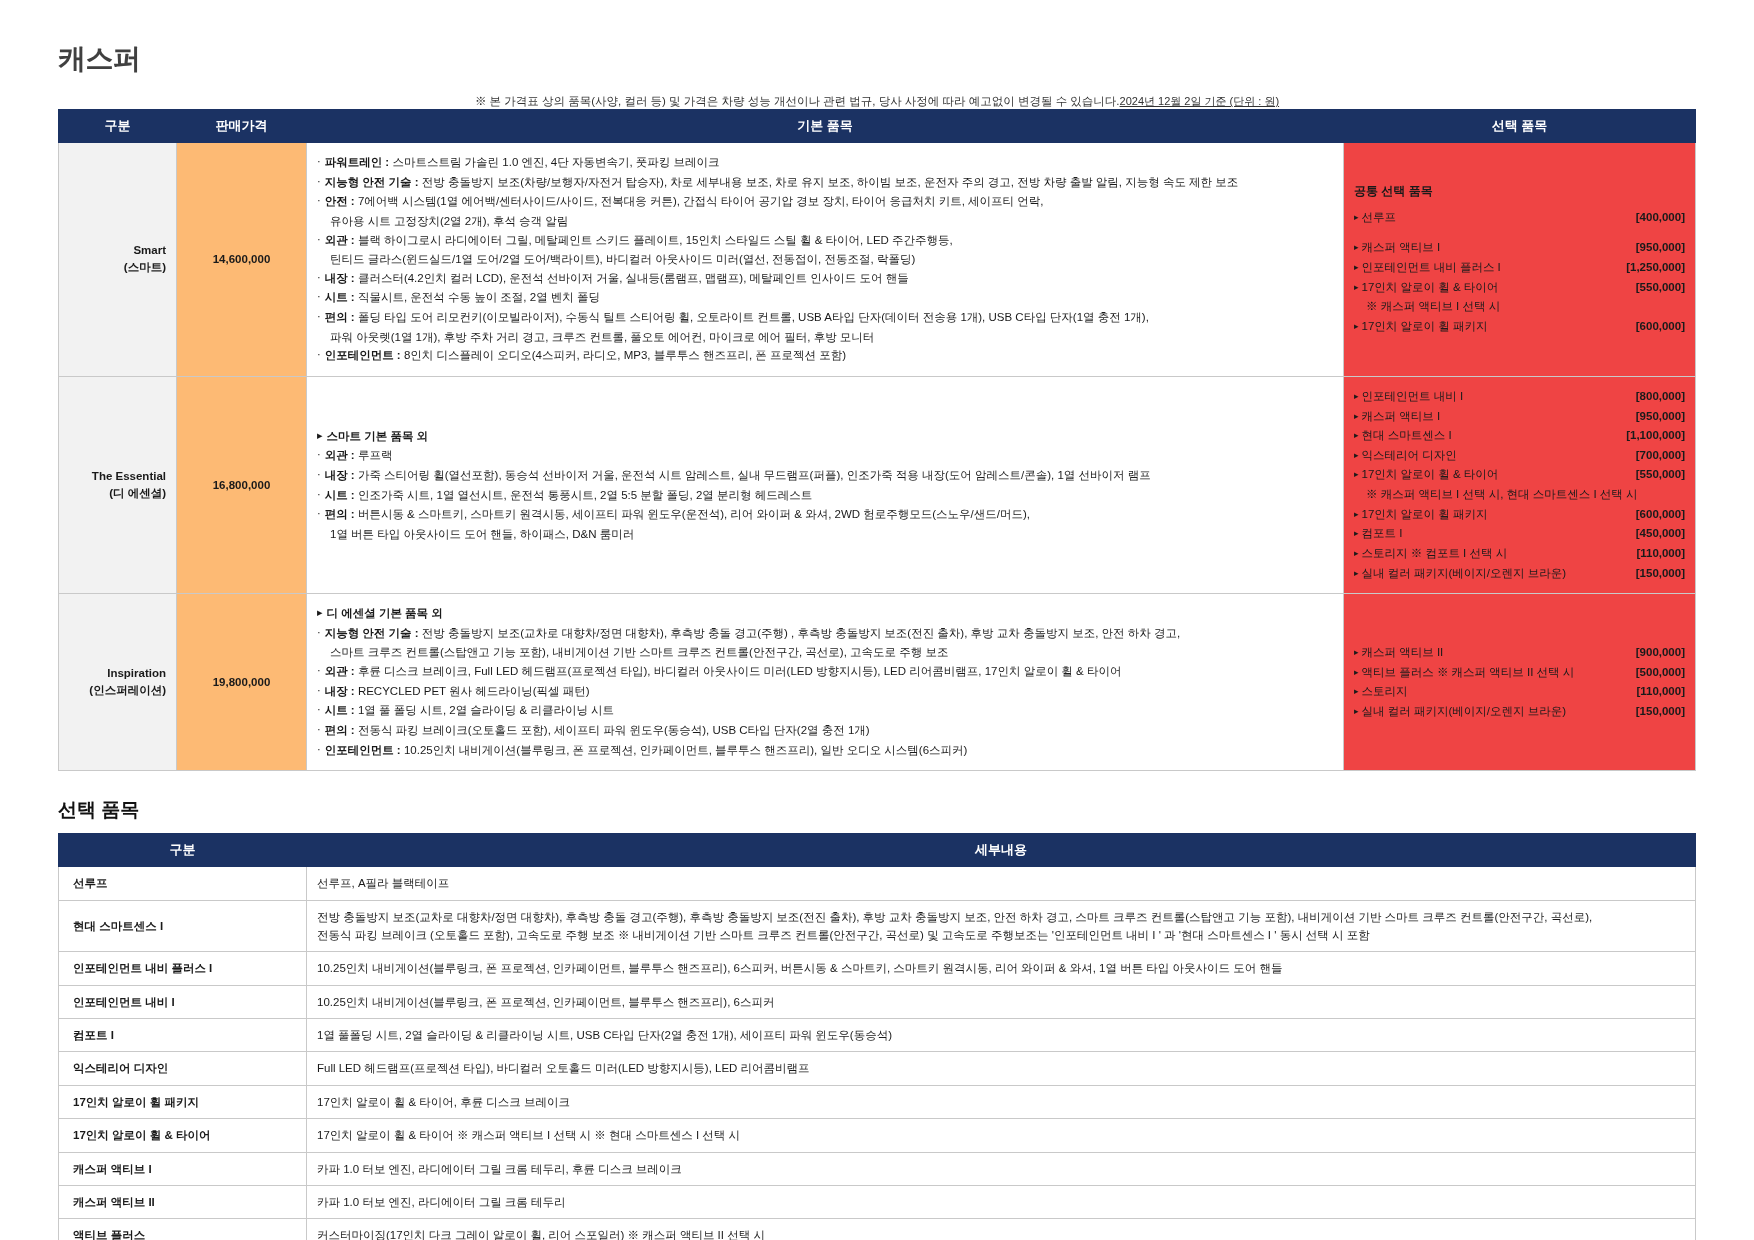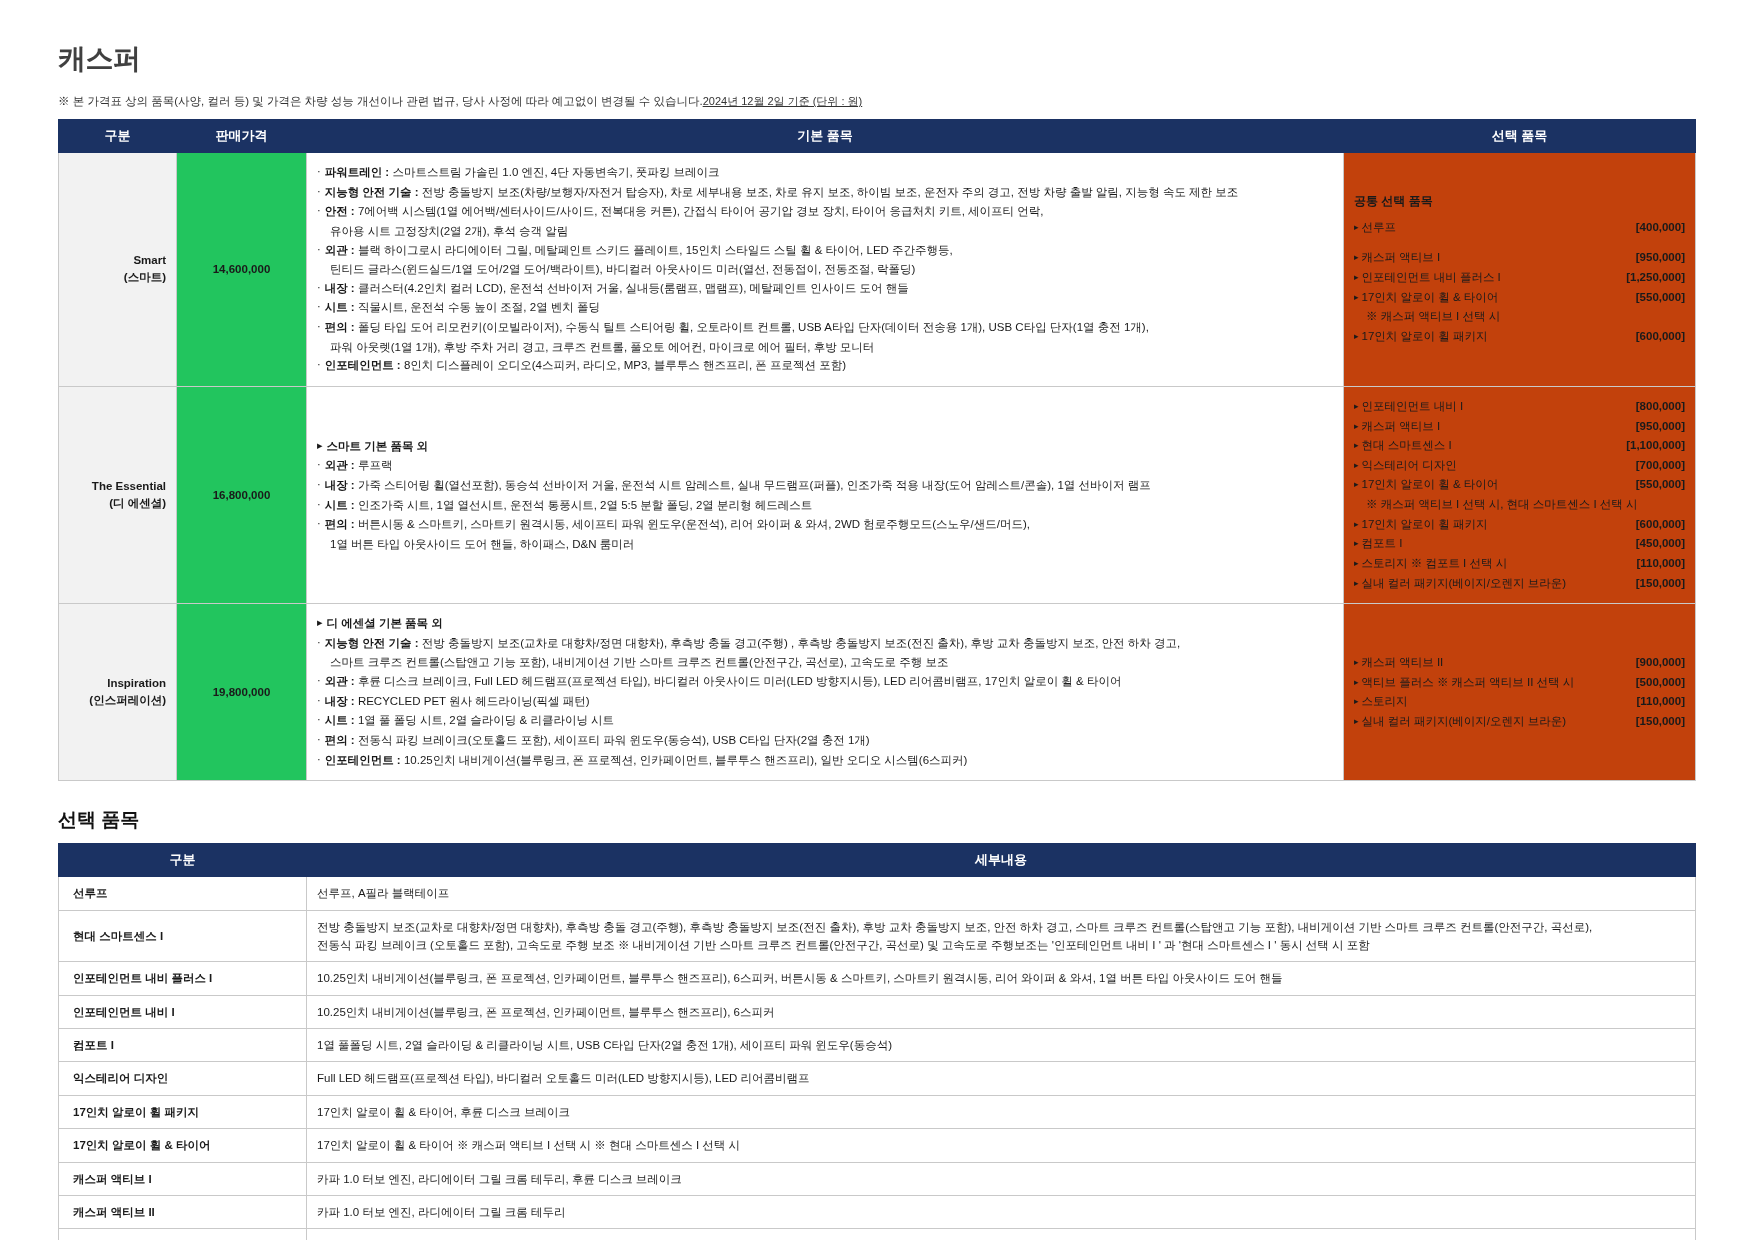--- a/index.html
+++ b/index.html
@@ -21,22 +21,21 @@
   .title {
     font-size: 28px;
     font-weight: bold;
     letter-spacing: -0.5px;
     margin: 0 0 16px 0;
     color: #404040;
   }
   .note-row {
     display: flex;
     align-items: flex-end;
-    justify-content: flex-start;
-    margin-bottom: 10px;
+    justify-content: center;
   }
   .note {
     font-size: 11.5px;
     color: #333;
   }
   .asof {
     font-size: 11px;
     color: #333;
     text-decoration: underline;
   }
@@ -65,32 +64,32 @@
     font-weight: bold;
     font-size: 14px;
     background: #f2f2f2;
     line-height: 1.5;
     width: 120px;
   }
   td.price {
     text-align: center;
     font-weight: bold;
     font-size: 19px;
-    background: #22c55e;
+    background: #fdba74;
     width: 130px;
   }
   td.basic {
     vertical-align: top;
     padding-top: 12px;
     line-height: 1.62;
   }
   td.optional {
     vertical-align: top;
     padding-top: 12px;
-    background: #c2410c;
+    background: #ef4444;
     width: 350px;
     line-height: 1.62;
   }
   .bullet-line {
     display: flex;
     align-items: flex-start;
     margin-bottom: 1px;
   }
   .bullet-line .dot {
     flex: 0 0 auto;

